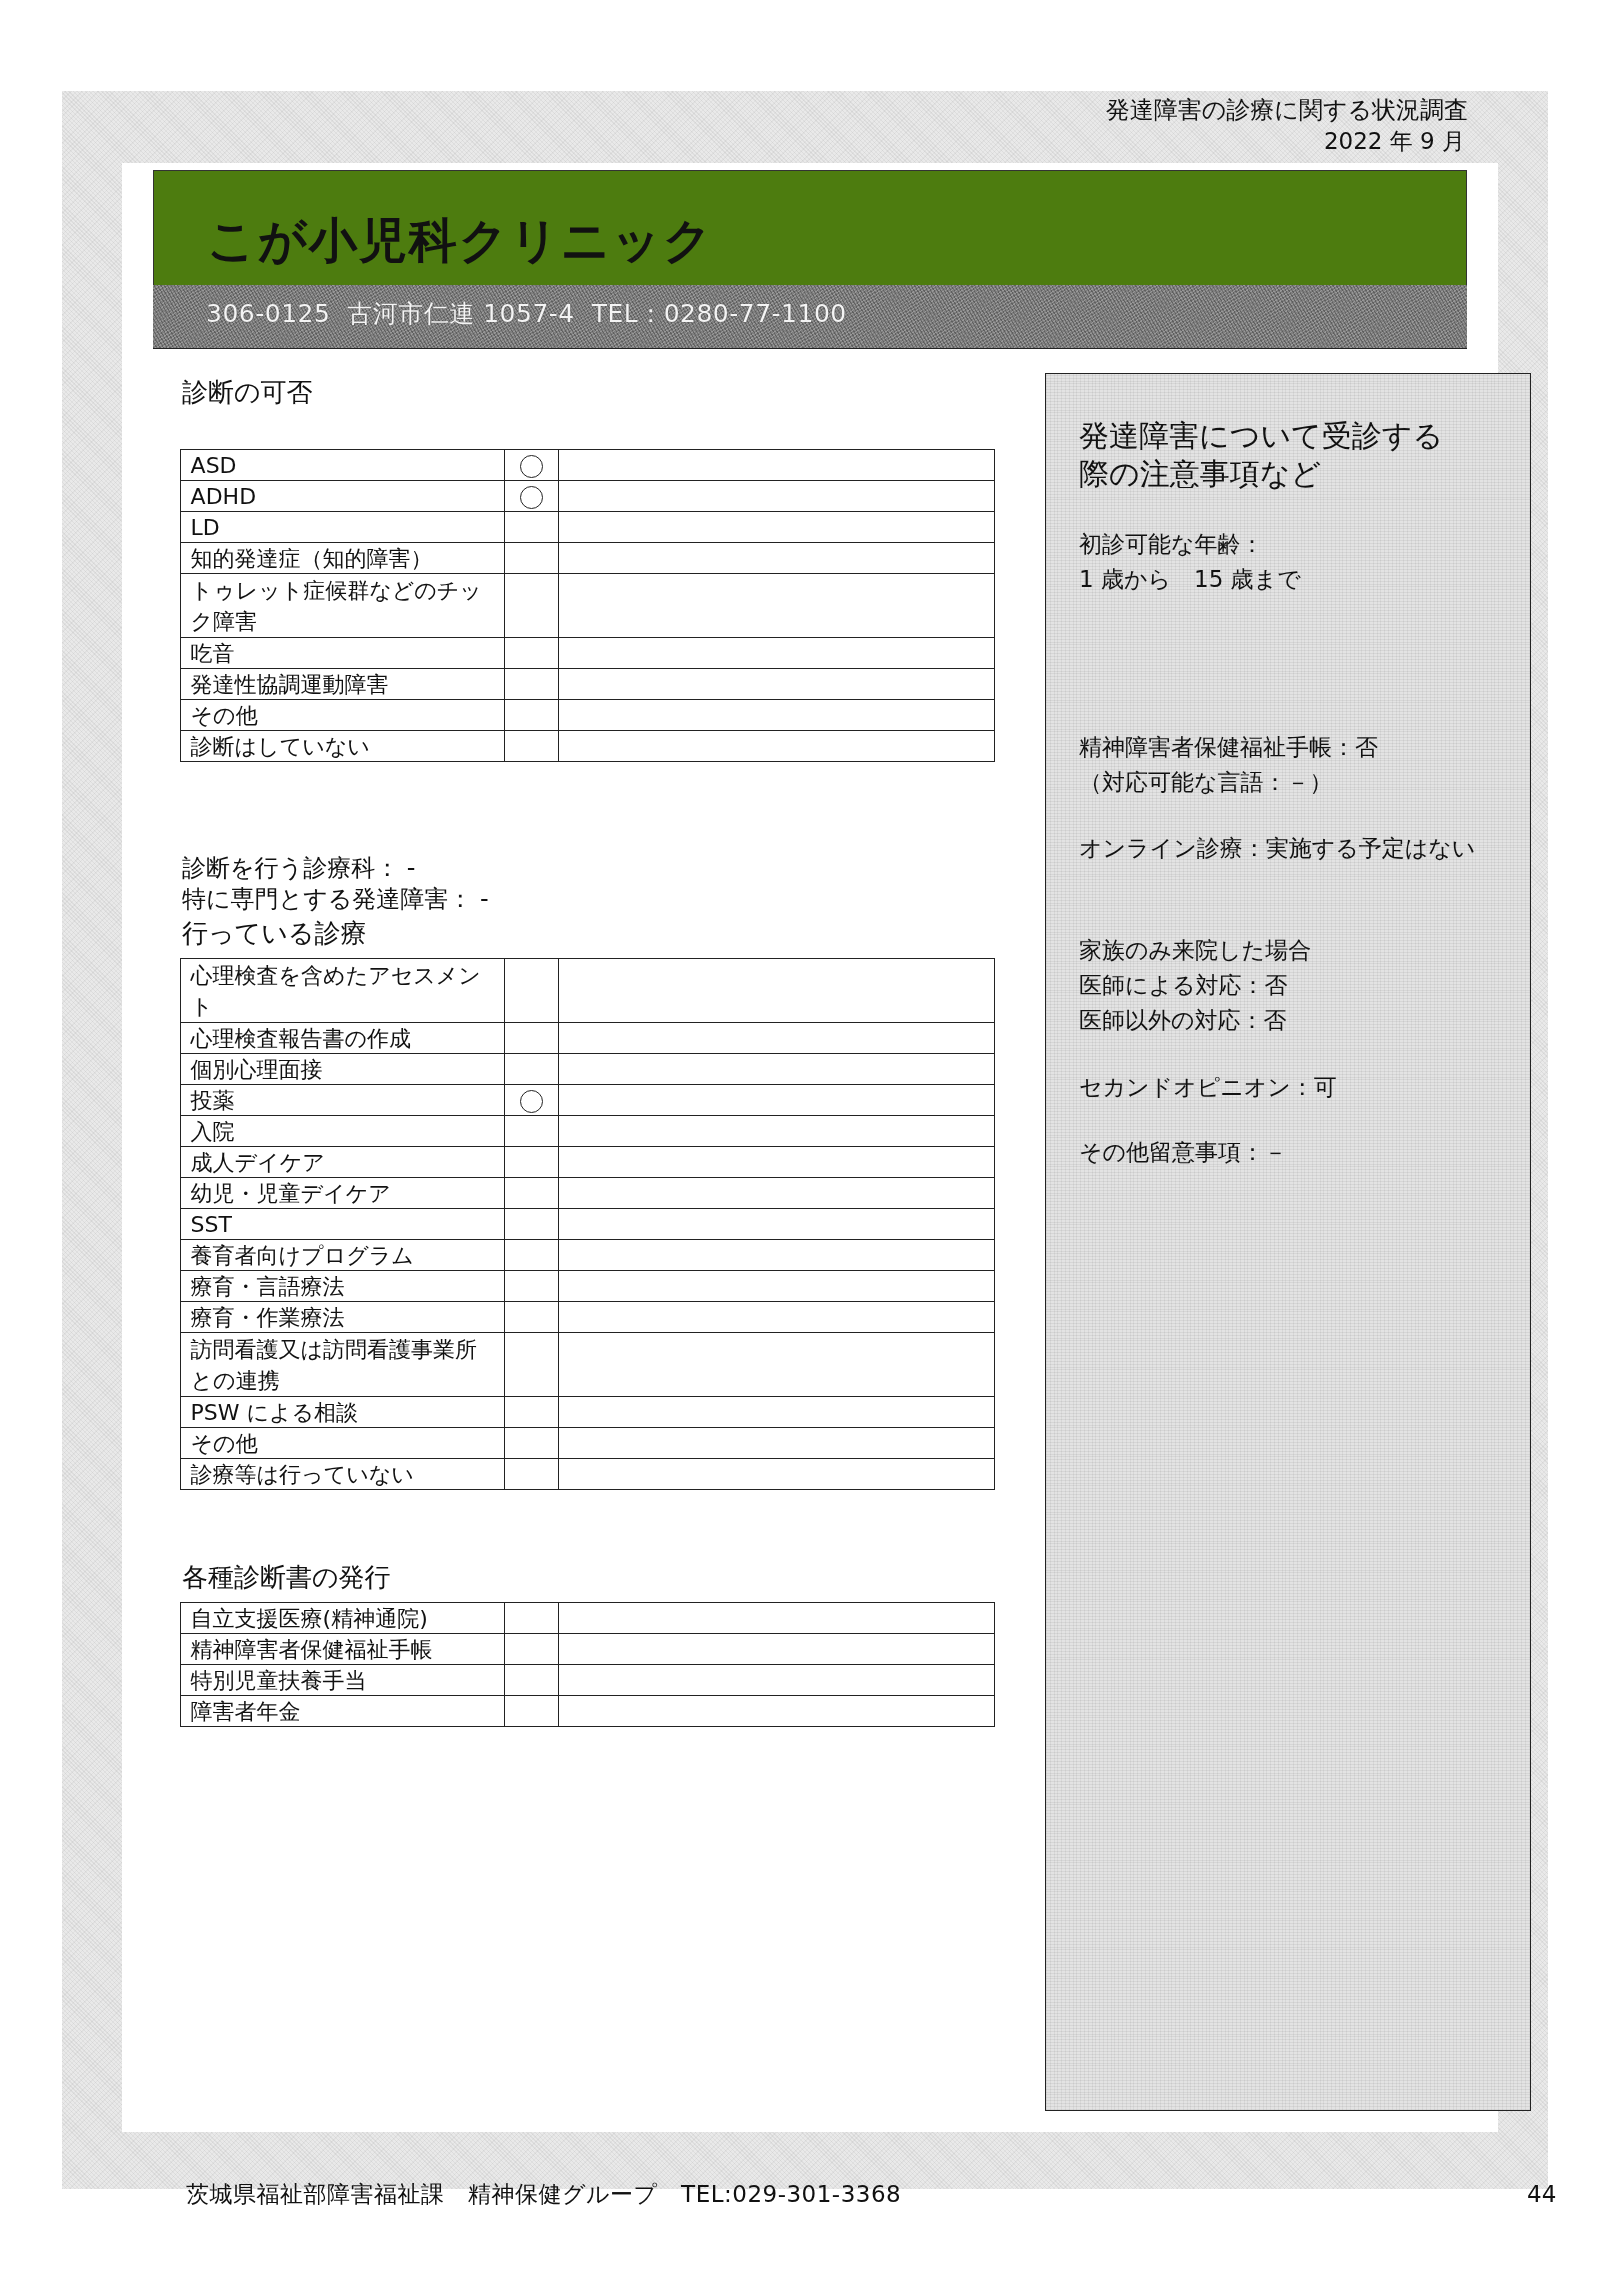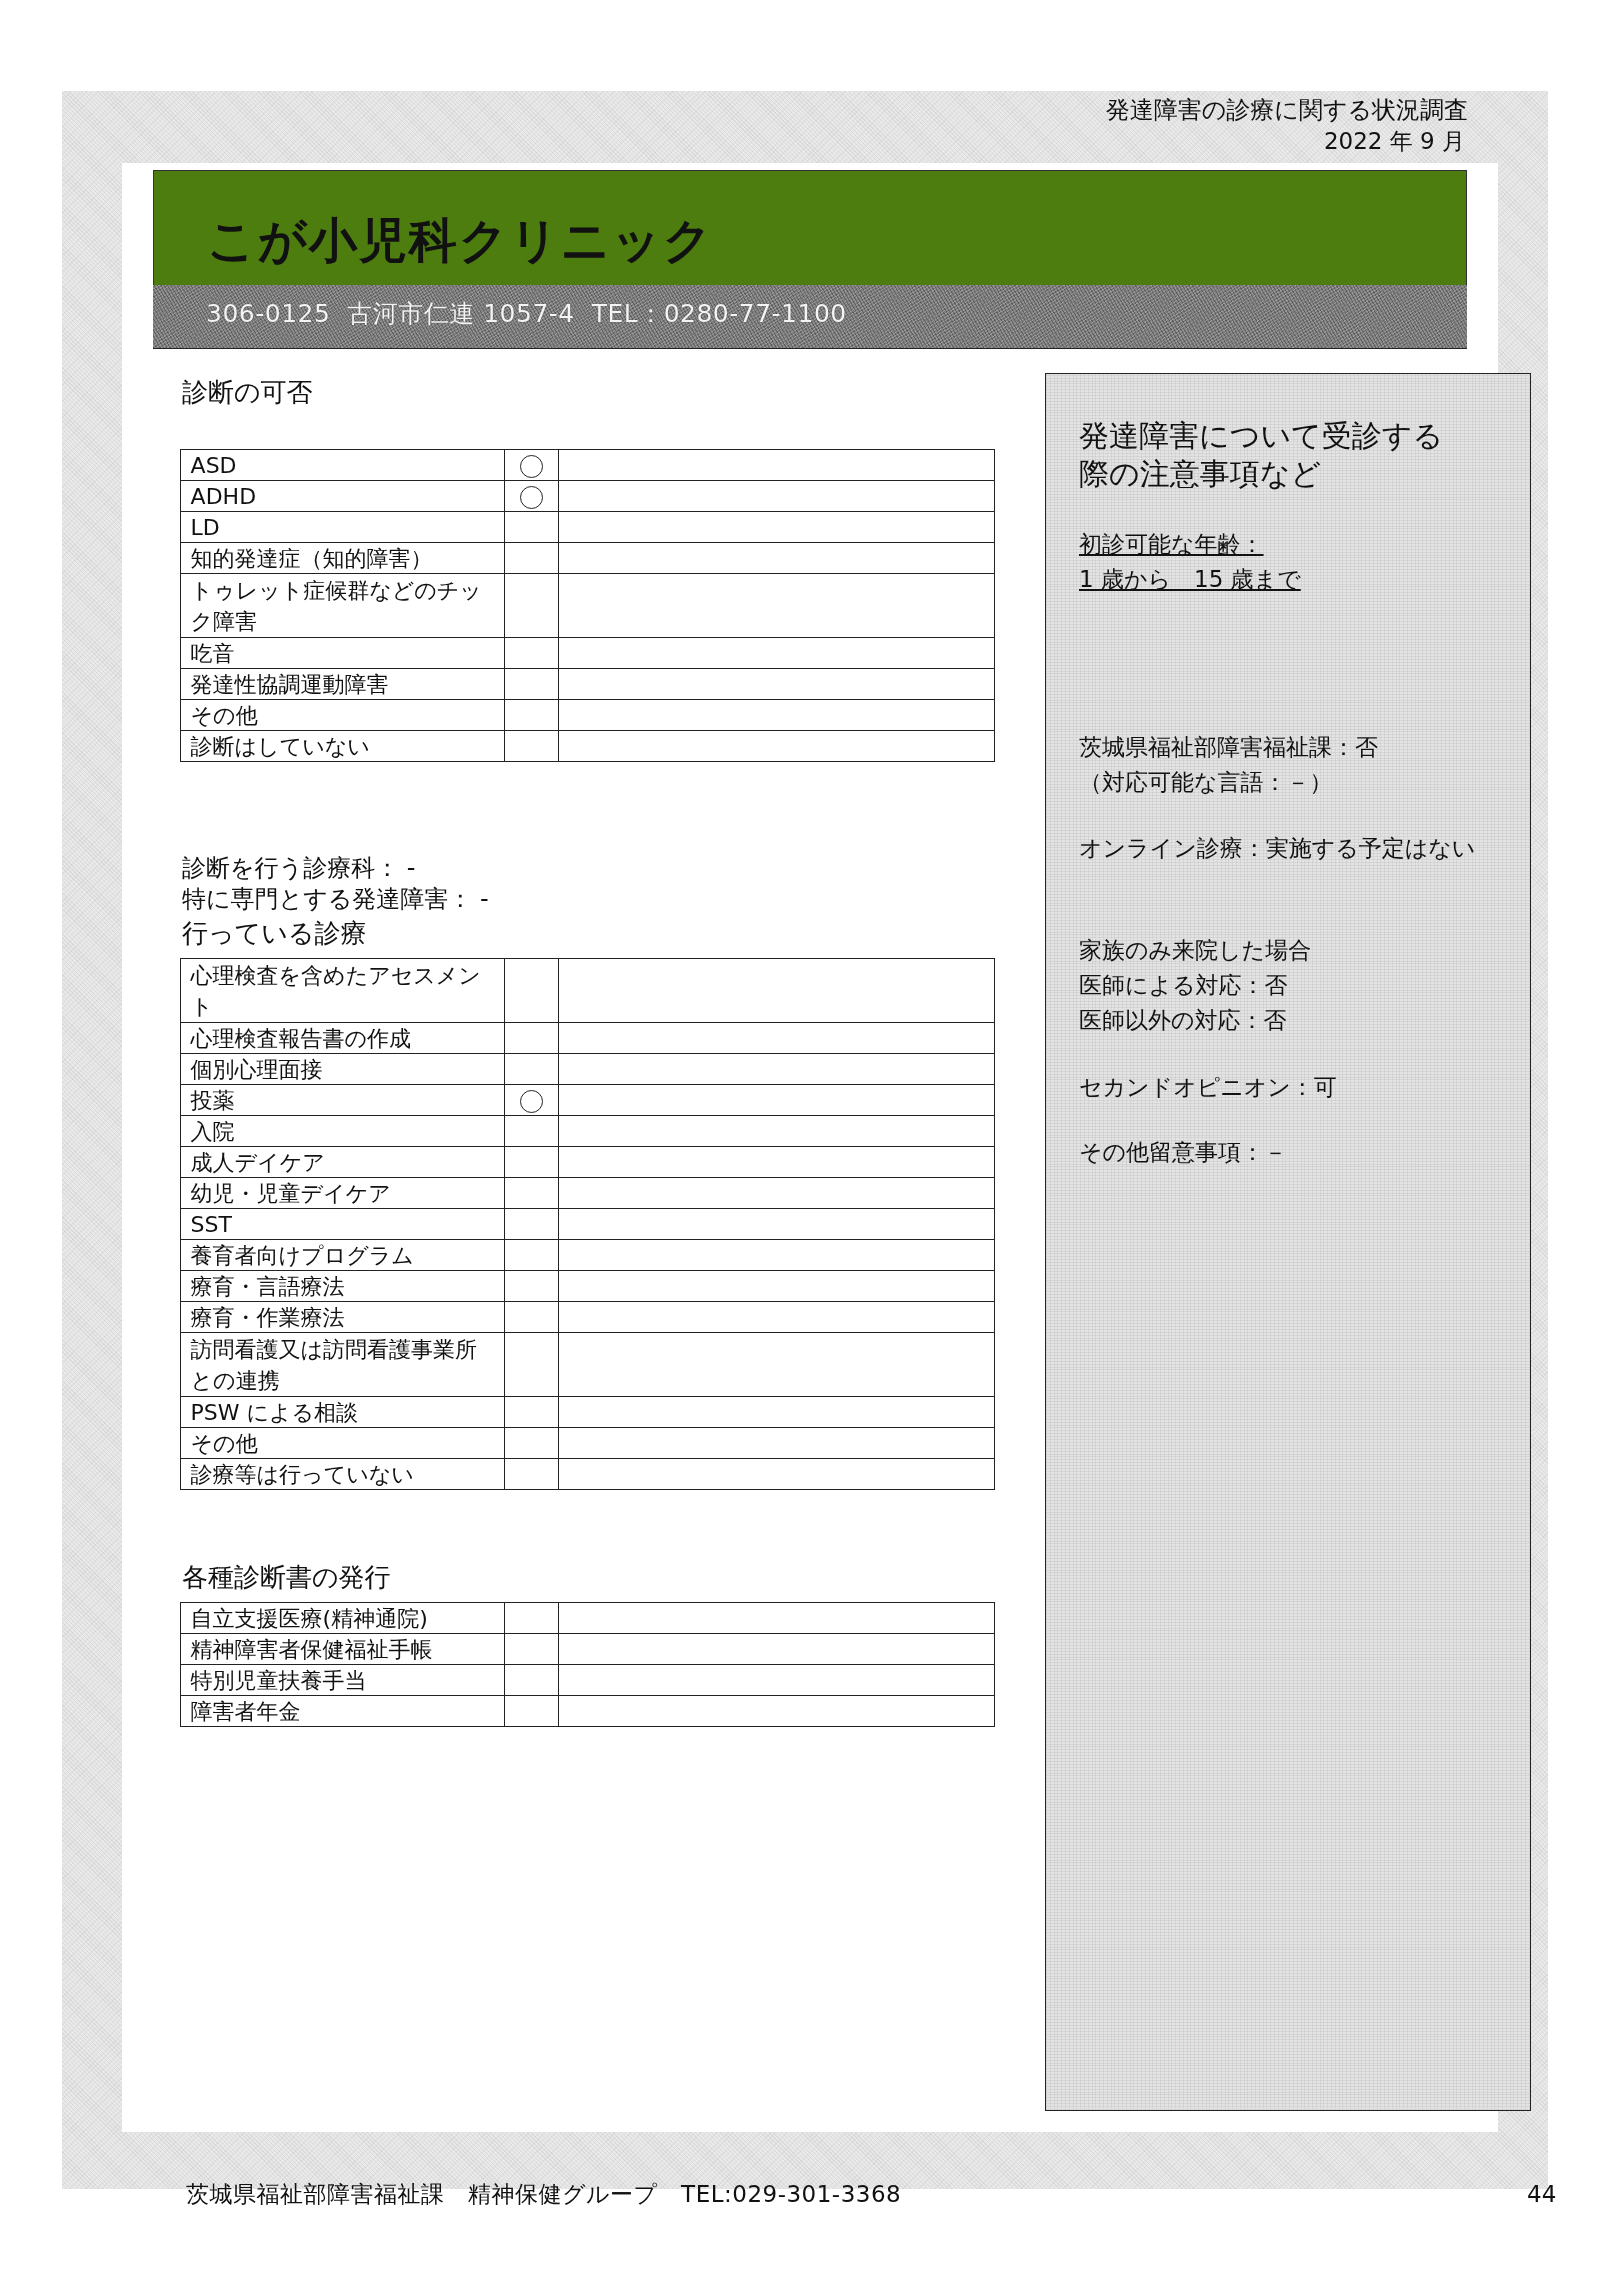--- a/index.html
+++ b/index.html
@@ -239,26 +239,26 @@
     <tr>
         <td class="label">障害者年金</td>
         <td class="mark"></td>
         <td class="note"></td>
       </tr>
   </tbody>
 </table>
 
 <div class="side-panel">
   <div class="panel-title">発達障害について受診する際の注意事項など</div>
-  <div class="panel-block" style="top:153px;text-decoration:underline;">
+  <div class="panel-block" style="top:153px;">
     <div>初診可能な年齢：</div>
     <div>1 歳から　15 歳まで</div>
   </div>
   <div class="panel-block" style="top:356px;">
-    <div>茨城県福祉部障害福祉課：否</div>
+    <div>精神障害者保健福祉手帳：否</div>
     <div>（対応可能な言語：－）</div>
   </div>
   <div class="panel-block" style="top:457px;">オンライン診療：実施する予定はない</div>
   <div class="panel-block" style="top:559px;">
     <div>家族のみ来院した場合</div>
     <div>医師による対応：否</div>
     <div>医師以外の対応：否</div>
   </div>
   <div class="panel-block" style="top:696px;">セカンドオピニオン：可</div>
   <div class="panel-block" style="top:761px;">その他留意事項：－</div>

